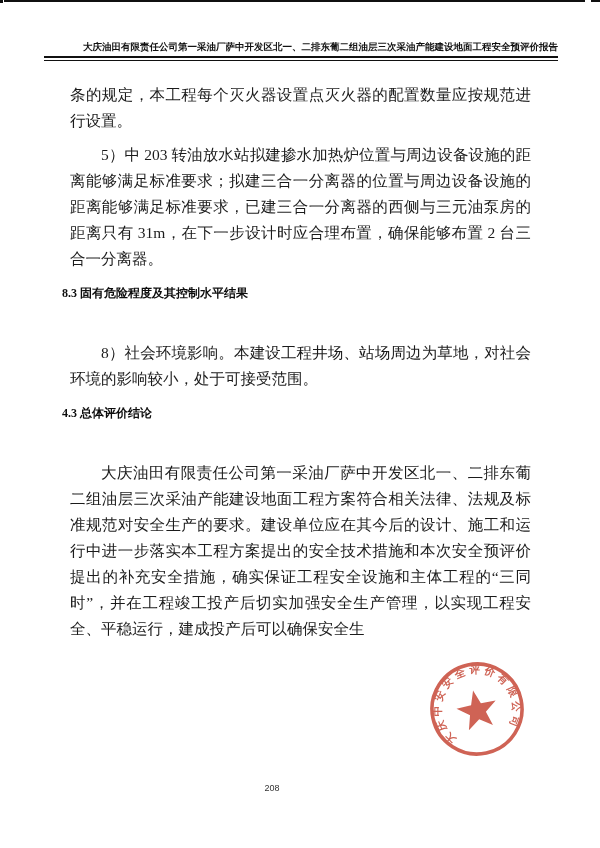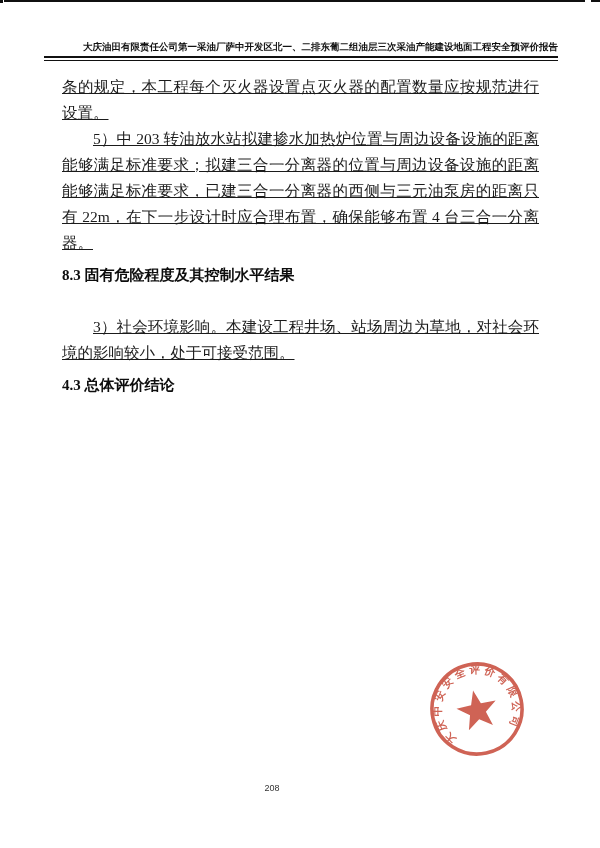--- a/index.html
+++ b/index.html
@@ -26,25 +26,25 @@
     margin-top:2px; height:2px;
     border-top:2.2px solid #111;
     border-bottom:1.1px solid #111;
   }
 
   
   .content {
     position:absolute; top:74px; left:62px; width:477px;
     font-size:15.5px; line-height:26px; text-align:justify;
   }
-  .content p { margin:0; text-indent:2em;text-decoration:underline; }
+  .content p { margin:8px; text-indent:2em; }
   .content p.noindent { text-indent:0; }
   h2.sec {
     margin:6px 0 0 0;
-    font-size:15px; line-height:26px; font-weight:bold; color:#0d0d0d;
+    font-size:12px; line-height:26px; font-weight:bold; color:#0d0d0d;
     text-align:left;
   }
   .gap-line { height:26px; }
 
   
   .seal {
     position:absolute; left:412px; top:644px; width:130px; height:130px;
     transform:rotate(-12deg);
     opacity:0.82;
     mix-blend-mode:multiply;
@@ -72,26 +72,27 @@
   <div class="scan-dash-tr"></div>
   <div class="scan-dot-tl"></div>
 
   <div class="header">
     <div class="header-title">大庆油田有限责任公司第一采油厂萨中开发区北一、二排东葡二组油层三次采油产能建设地面工程安全预评价报告</div>
     <div class="header-rule"></div>
   </div>
 
   <div class="content">
     <p class="noindent">条的规定，本工程每个灭火器设置点灭火器的配置数量应按规范进行设置。</p>
-    <p>5）中 203 转油放水站拟建掺水加热炉位置与周边设备设施的距离能够满足标准要求；拟建三合一分离器的位置与周边设备设施的距离能够满足标准要求，已建三合一分离器的西侧与三元油泵房的距离只有 22m，在下一步设计时应合理布置，确保能够布置 4 台三合一分离器。</p>
+    <p>5）中 203 转油放水站拟建掺水加热炉位置与周边设备设施的距离能够满足标准要求；拟建三合一分离器的位置与周边设备设施的距离能够满足标准要求，已建三合一分离器的西侧与三元油泵房的距离只有 31m，在下一步设计时应合理布置，确保能够布置 2 台三合一分离器。</p>
     <h2 class="sec">8.3 固有危险程度及其控制水平结果</h2>
     <div class="gap-line"></div>
-    <p>3）社会环境影响。本建设工程井场、站场周边为草地，对社会环境的影响较小，处于可接受范围。</p>
+    <p>8）社会环境影响。本建设工程井场、站场周边为草地，对社会环境的影响较小，处于可接受范围。</p>
     <h2 class="sec">4.3 总体评价结论</h2>
     <div class="gap-line"></div>
+    <p>大庆油田有限责任公司第一采油厂萨中开发区北一、二排东葡二组油层三次采油产能建设地面工程方案符合相关法律、法规及标准规范对安全生产的要求。建设单位应在其今后的设计、施工和运行中进一步落实本工程方案提出的安全技术措施和本次安全预评价提出的补充安全措施，确实保证工程安全设施和主体工程的“三同时”，并在工程竣工投产后切实加强安全生产管理，以实现工程安全、平稳运行，建成投产后可以确保安全生</p>
   </div>
 
   <svg class="seal" viewBox="0 0 130 130">
     <circle cx="65" cy="65" r="45" fill="none" stroke="#c4402f" stroke-width="3.6"></circle>
     <path id="sealArc" fill="none" d="M 35.5,85.7 A 36 36 0 1 1 94.5,85.7"></path>
     <text font-size="10.5" fill="#c4402f" letter-spacing="3.5" text-anchor="middle">
       <textPath href="#sealArc" startOffset="50%">大庆中安安全评价有限公司</textPath>
     </text>
     <polygon fill="#c4402f" points="65,46 70.0,60.1 85.0,60.5 73.1,69.6 77.3,84.0 65,75.5 52.7,84.0 56.9,69.6 45.0,60.5 60.0,60.1"></polygon>
   </svg>

